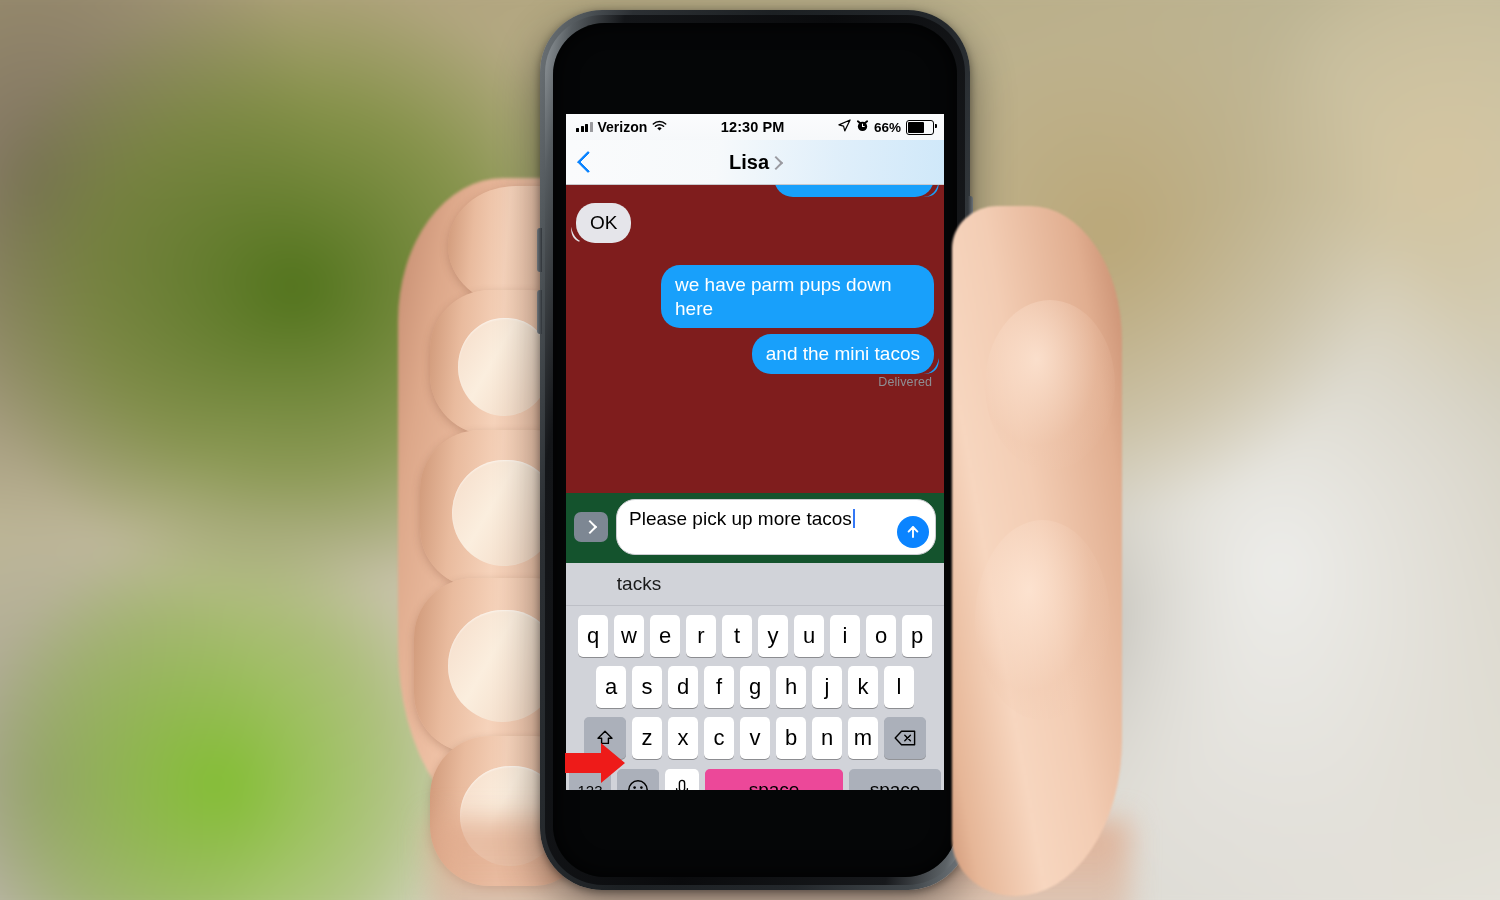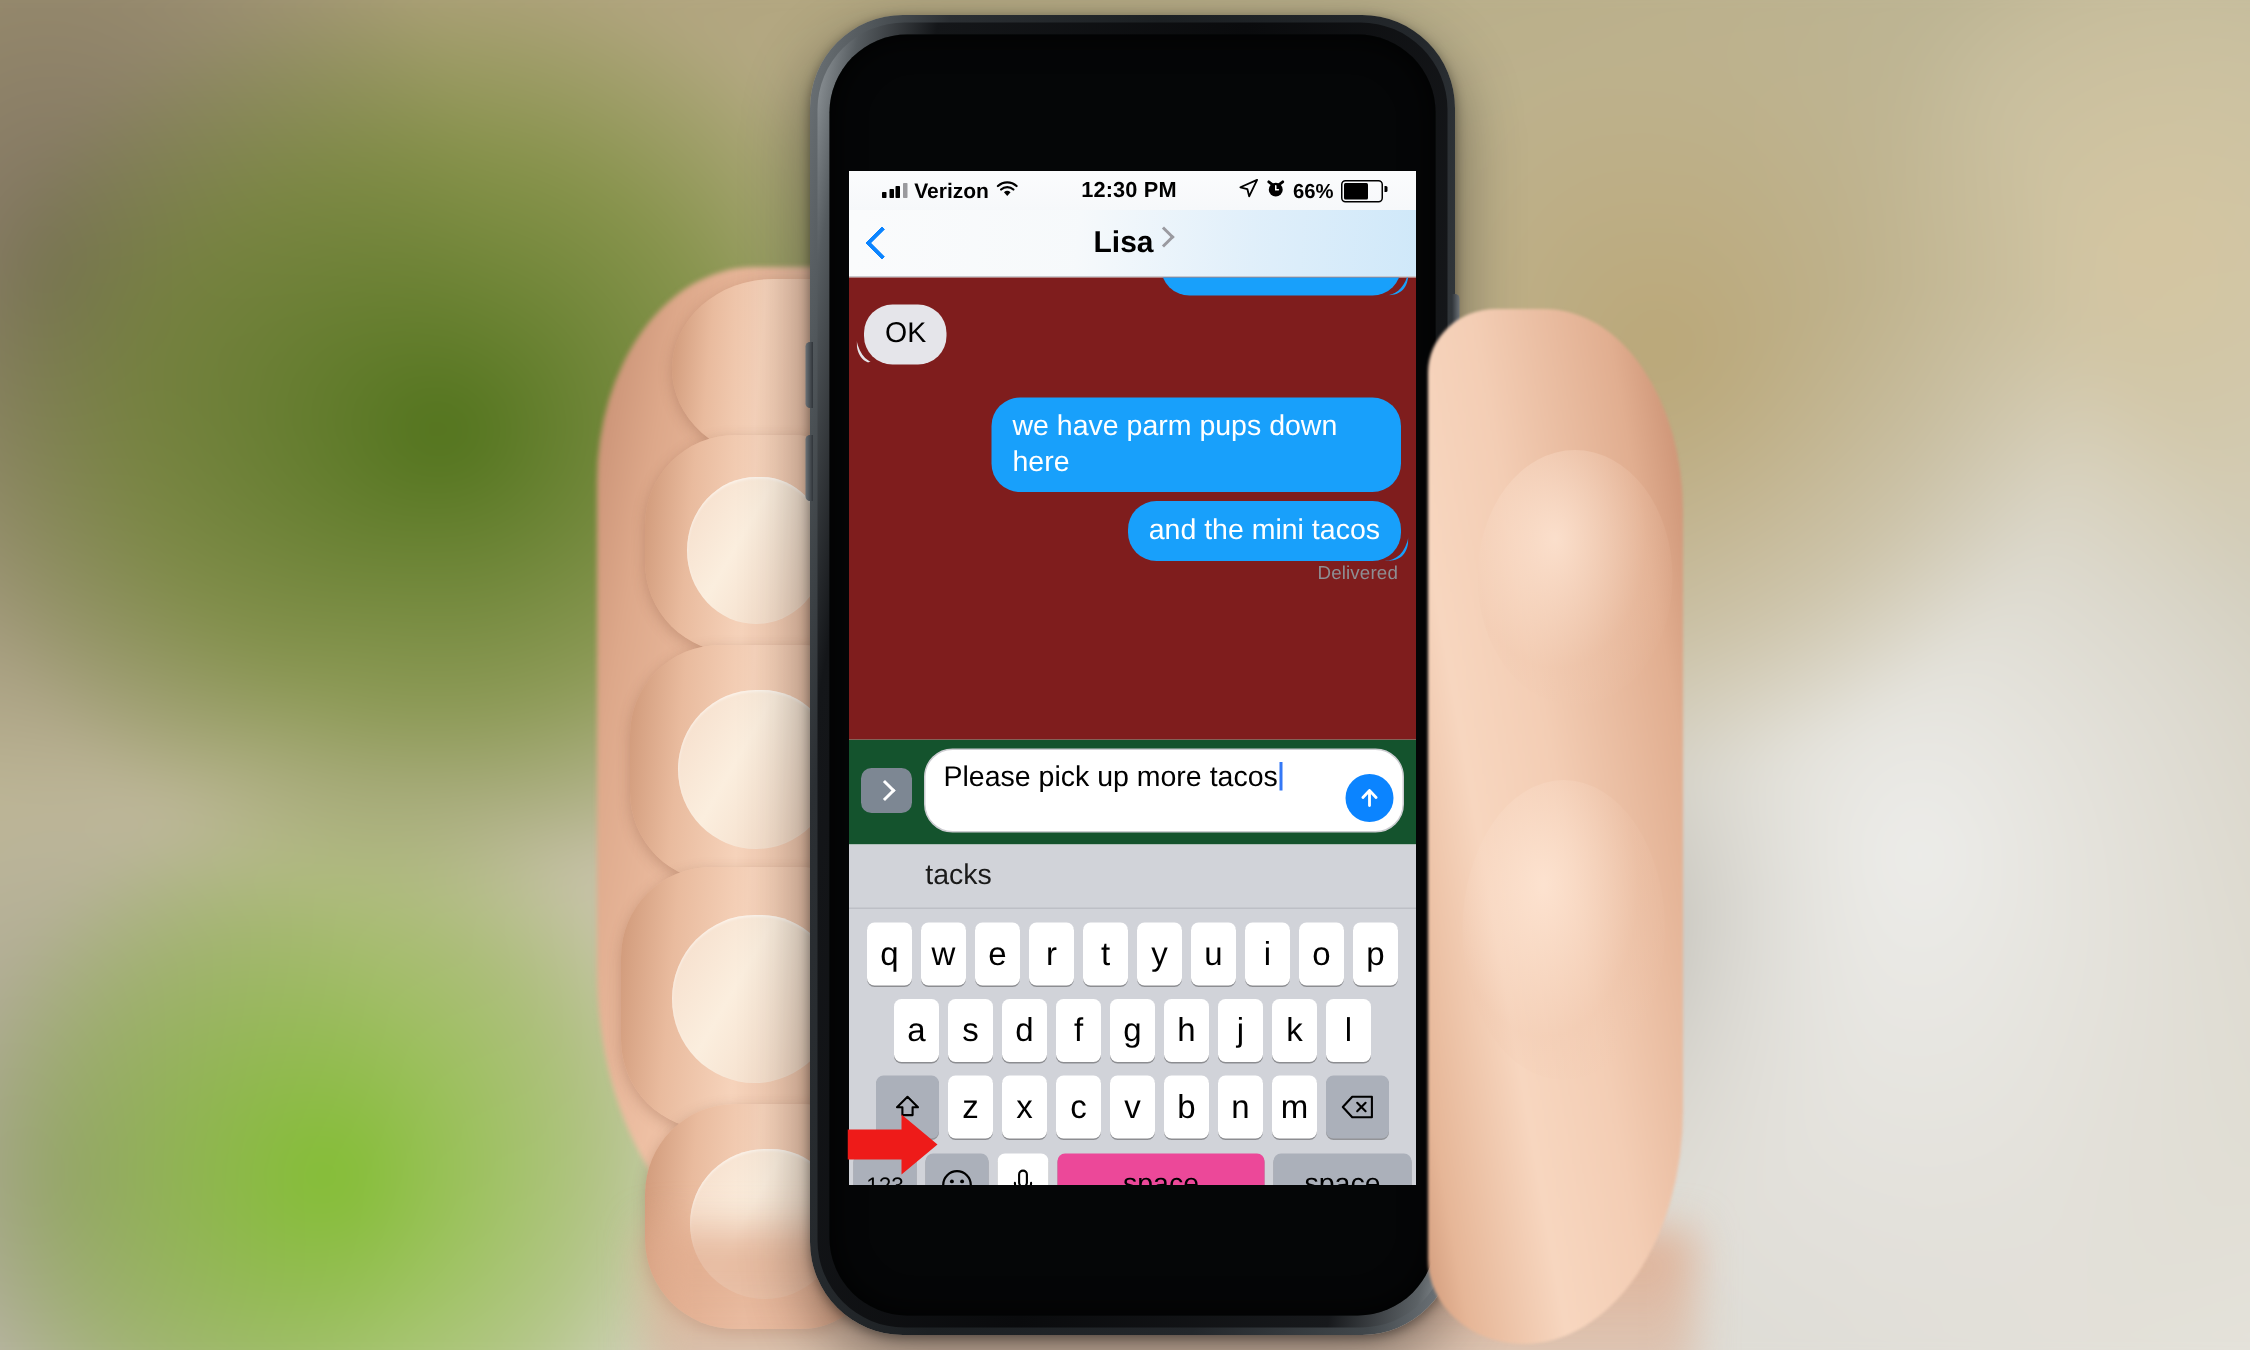--- a/index.html
+++ b/index.html
@@ -130,21 +130,21 @@
     left: 566px; top: 114px;
     width: 378px; height: 676px;
     background: #ffffff;
     overflow: hidden;
   }
 
   
   .statusbar {
     height: 26px;
     display:flex; align-items:center;
-    padding: 0 22px;
+    padding: 0 10px;
     background: linear-gradient(180deg,#fbfcfd 0%, #f6f8fa 100%);
     font-size: 14px; font-weight: bold; color:#000;
   }
   .sb-left { display:flex; align-items:center; gap:5px; flex: 0 0 auto; }
   .sb-center { flex:1; text-align:center; font-size: 14.5px; font-weight:bold; letter-spacing:0.1px;}
   .sb-right { display:flex; align-items:center; gap:5px; flex: 0 0 auto; }
   .sig-bars { display:flex; align-items:flex-end; gap:1.5px; height:10px; }
   .sig-bars i { display:block; width:3px; background:#000; border-radius:0.5px; }
   .sig-bars i:nth-child(1){height:4px}
   .sig-bars i:nth-child(2){height:6px}
@@ -173,21 +173,21 @@
     position:absolute; left: 14px; top: 50%; transform: translateY(-50%);
     width: 16px; height: 16px;
   }
   .back-chevron::before {
     content:''; display:block; width: 13px; height: 13px;
     border-left: 3.6px solid #0b84ff; border-bottom: 3.6px solid #0b84ff;
     transform: rotate(45deg); border-radius: 1px;
   }
   .nav-title-wrap {
     position:absolute; left:0; right:0; text-align:center;
-    display:flex; justify-content:center; gap:2px;
+    display:flex; align-items:center; justify-content:center; gap:2px;
   }
   .nav-title { font-size: 20px; font-weight: bold; color:#000; }
   .nav-disclose {
     width:8px; height:8px;
     border-right:2.4px solid #9a9aa0; border-top:2.4px solid #9a9aa0;
     transform: rotate(45deg); margin-top:2px;
   }
 
   
   .messages {

